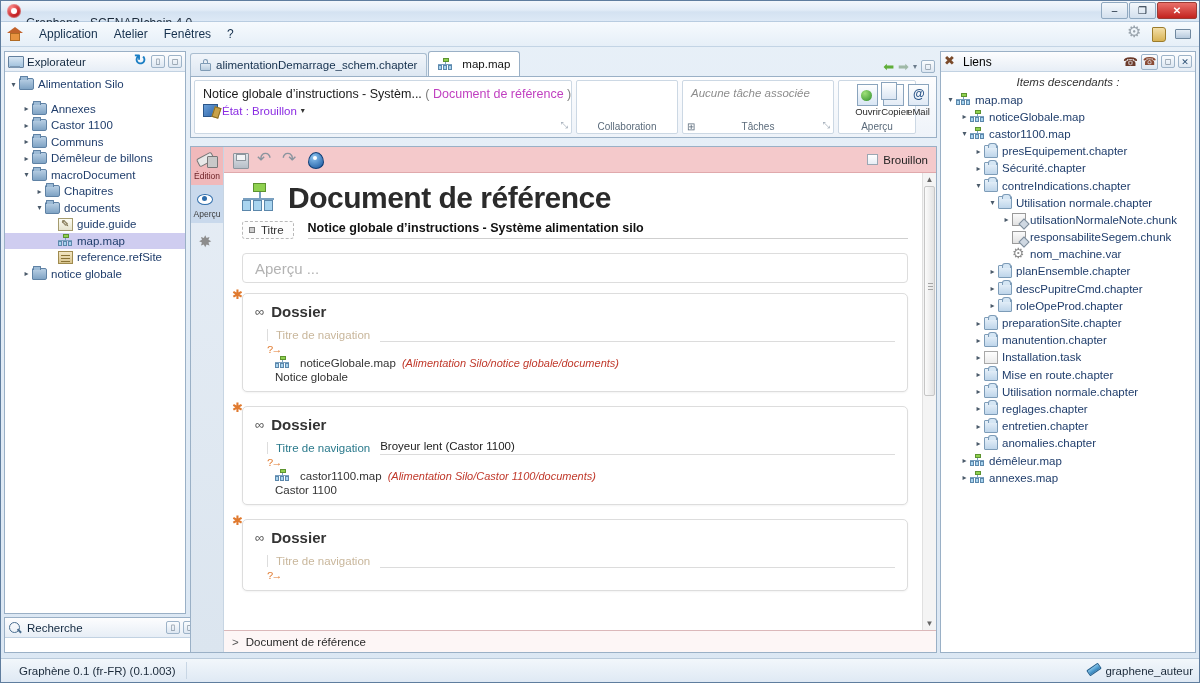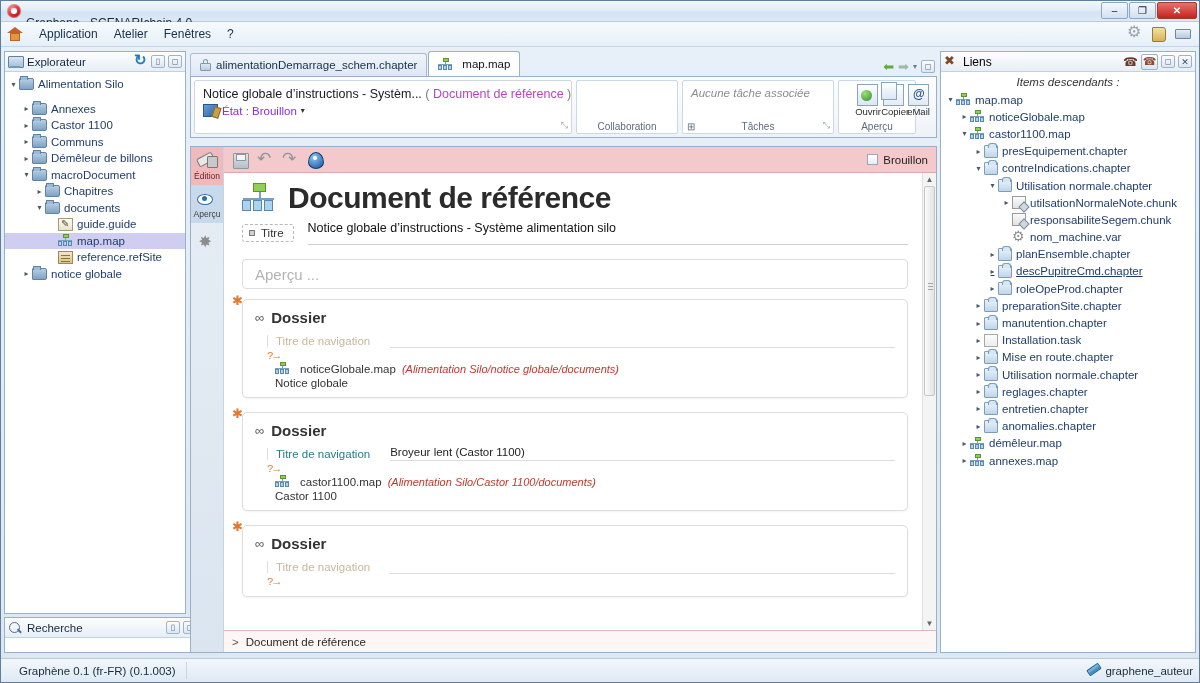--- a/index.html
+++ b/index.html
@@ -240,35 +240,35 @@
   .doc-title-ico .b{ top:17px;width:9px;height:11px;background:#a9d4ef;border:1px solid #5b87ab;}
   .doc-title-ico .b1{ left:0px;} .doc-title-ico .b2{ left:11px;} .doc-title-ico .b3{ left:22px;}
   .doc-h1{ font-size:30px; font-weight:bold; color:#2b2b2b; letter-spacing:-0.5px;}
   .titre-row{ display:flex; align-items:center; gap:14px; margin:4px 0 2px 0;}
   .titre-tag{
     border:1px dashed #b9b9b9; border-radius:3px; padding:2px 9px 2px 6px;
     font-size:11.5px; color:#333; display:flex; align-items:center; gap:6px;
     background:#fdfdfd;
   }
   .titre-tag .sq{ width:6px;height:6px;border:1px solid #7b7b7b; background:#cfcfcf;}
-  .titre-val{ font-size:12.5px; font-weight:normal; color:#111; flex:1; border-bottom:1px solid #cfcfcf; padding-bottom:9px;}
+  .titre-val{ font-size:12.5px; font-weight:bold; color:#111; flex:1; border-bottom:1px solid #cfcfcf; padding-bottom:3px;}
   .apercu-field{
     margin:14px 0 10px 0; border:1px solid #ddd; border-radius:4px; height:30px;
     display:flex; align-items:center; padding:0 12px; color:#b3b3b3; font-size:15px;
   }
   .dossier-wrap{ position:relative; margin-bottom:14px; }
   .star{ position:absolute; left:-10px; top:-6px; color:#e07a2f; font-size:13px; }
   .dossier{
     border:1px solid #ddd; border-radius:5px; background:#fff; padding:9px 12px 8px 12px;
     box-shadow:0 1px 2px rgba(0,0,0,0.05);
   }
   .dossier-head{ display:flex; align-items:center; gap:9px; margin-bottom:7px;}
   .infinity{ color:#555; font-size:13px; letter-spacing:-2px;}
   .dossier-title{ font-size:15px; font-weight:bold; color:#333;}
-  .nav-row{ display:flex; align-items:center; gap:20px; padding-left:12px;}
+  .nav-row{ display:flex; align-items:center; gap:10px; padding-left:12px;}
   .nav-label{ font-size:11.5px; color:#c9b79c; border-left:1px solid #ddd; padding-left:8px; flex:0 0 auto;}
   .nav-label.filled{ color:#2b7a8c; }
   .nav-value{ flex:1; border-bottom:1px solid #dcdcdc; font-size:11.5px; color:#222; padding-bottom:2px; min-height:15px;}
   .qarrow{ color:#e07a2f; font-size:11px; padding-left:12px; margin-top:2px; font-family:"Liberation Mono", monospace;}
   .link-row{ display:flex; align-items:center; gap:6px; padding-left:20px; }
   .link-name{ font-size:11.5px; color:#333; }
   .link-path{ font-size:11px; color:#c0392b; font-style:italic; }
   .link-sub{ font-size:11.5px; color:#333; padding-left:20px; margin-top:2px;}
 
   .vscroll{
@@ -751,20 +751,25 @@
               <i class="b3"></i>
             </span>
             <span>castor1100.map</span>
           </div>
           <div class="lrow" style="padding-left: 32px;">
             <span class="arrow right"></span>
             <span class="chap"></span>
             <span>presEquipement.chapter</span>
           </div>
           <div class="lrow" style="padding-left: 32px;">
+            <span class="arrow right"></span>
+            <span class="chap"></span>
+            <span>Sécurité.chapter</span>
+          </div>
+          <div class="lrow" style="padding-left: 32px;">
             <span class="arrow down"></span>
             <span class="chap"></span>
             <span>contreIndications.chapter</span>
           </div>
           <div class="lrow" style="padding-left: 46px;">
             <span class="arrow down"></span>
             <span class="chap"></span>
             <span>Utilisation normale.chapter</span>
           </div>
           <div class="lrow" style="padding-left: 60px;">
@@ -780,21 +785,21 @@
           <div class="lrow" style="padding-left: 60px;">
             <span class="arrow none"></span>
             <span class="varic"></span>
             <span>nom_machine.var</span>
           </div>
           <div class="lrow" style="padding-left: 46px;">
             <span class="arrow right"></span>
             <span class="chap"></span>
             <span>planEnsemble.chapter</span>
           </div>
-          <div class="lrow" style="padding-left: 46px; text-decoration: underline;">
+          <div class="lrow" style="padding-left: 46px;">
             <span class="arrow right"></span>
             <span class="chap"></span>
             <span>descPupitreCmd.chapter</span>
           </div>
           <div class="lrow" style="padding-left: 46px;">
             <span class="arrow right"></span>
             <span class="chap"></span>
             <span>roleOpeProd.chapter</span>
           </div>
           <div class="lrow" style="padding-left: 32px;">

